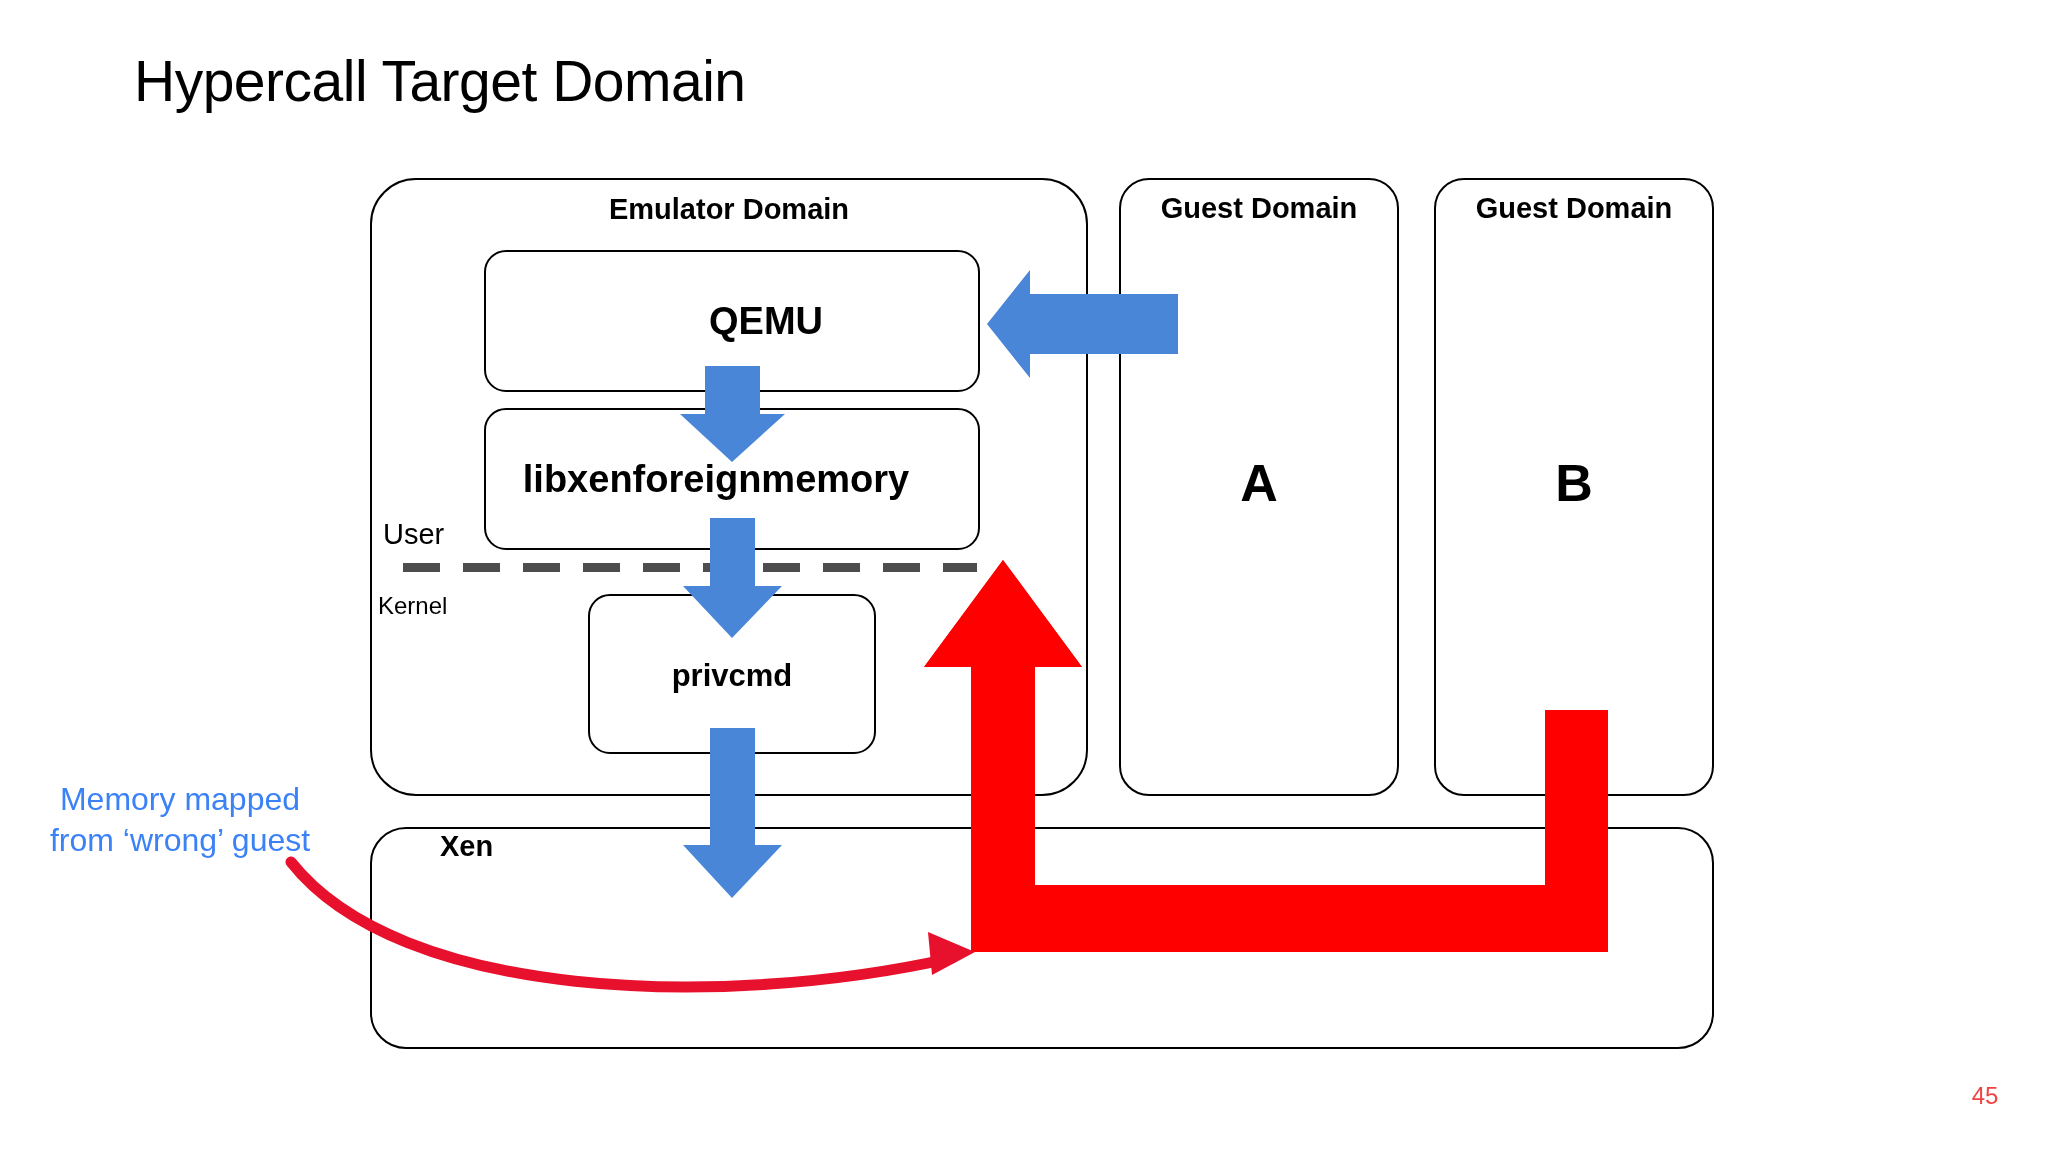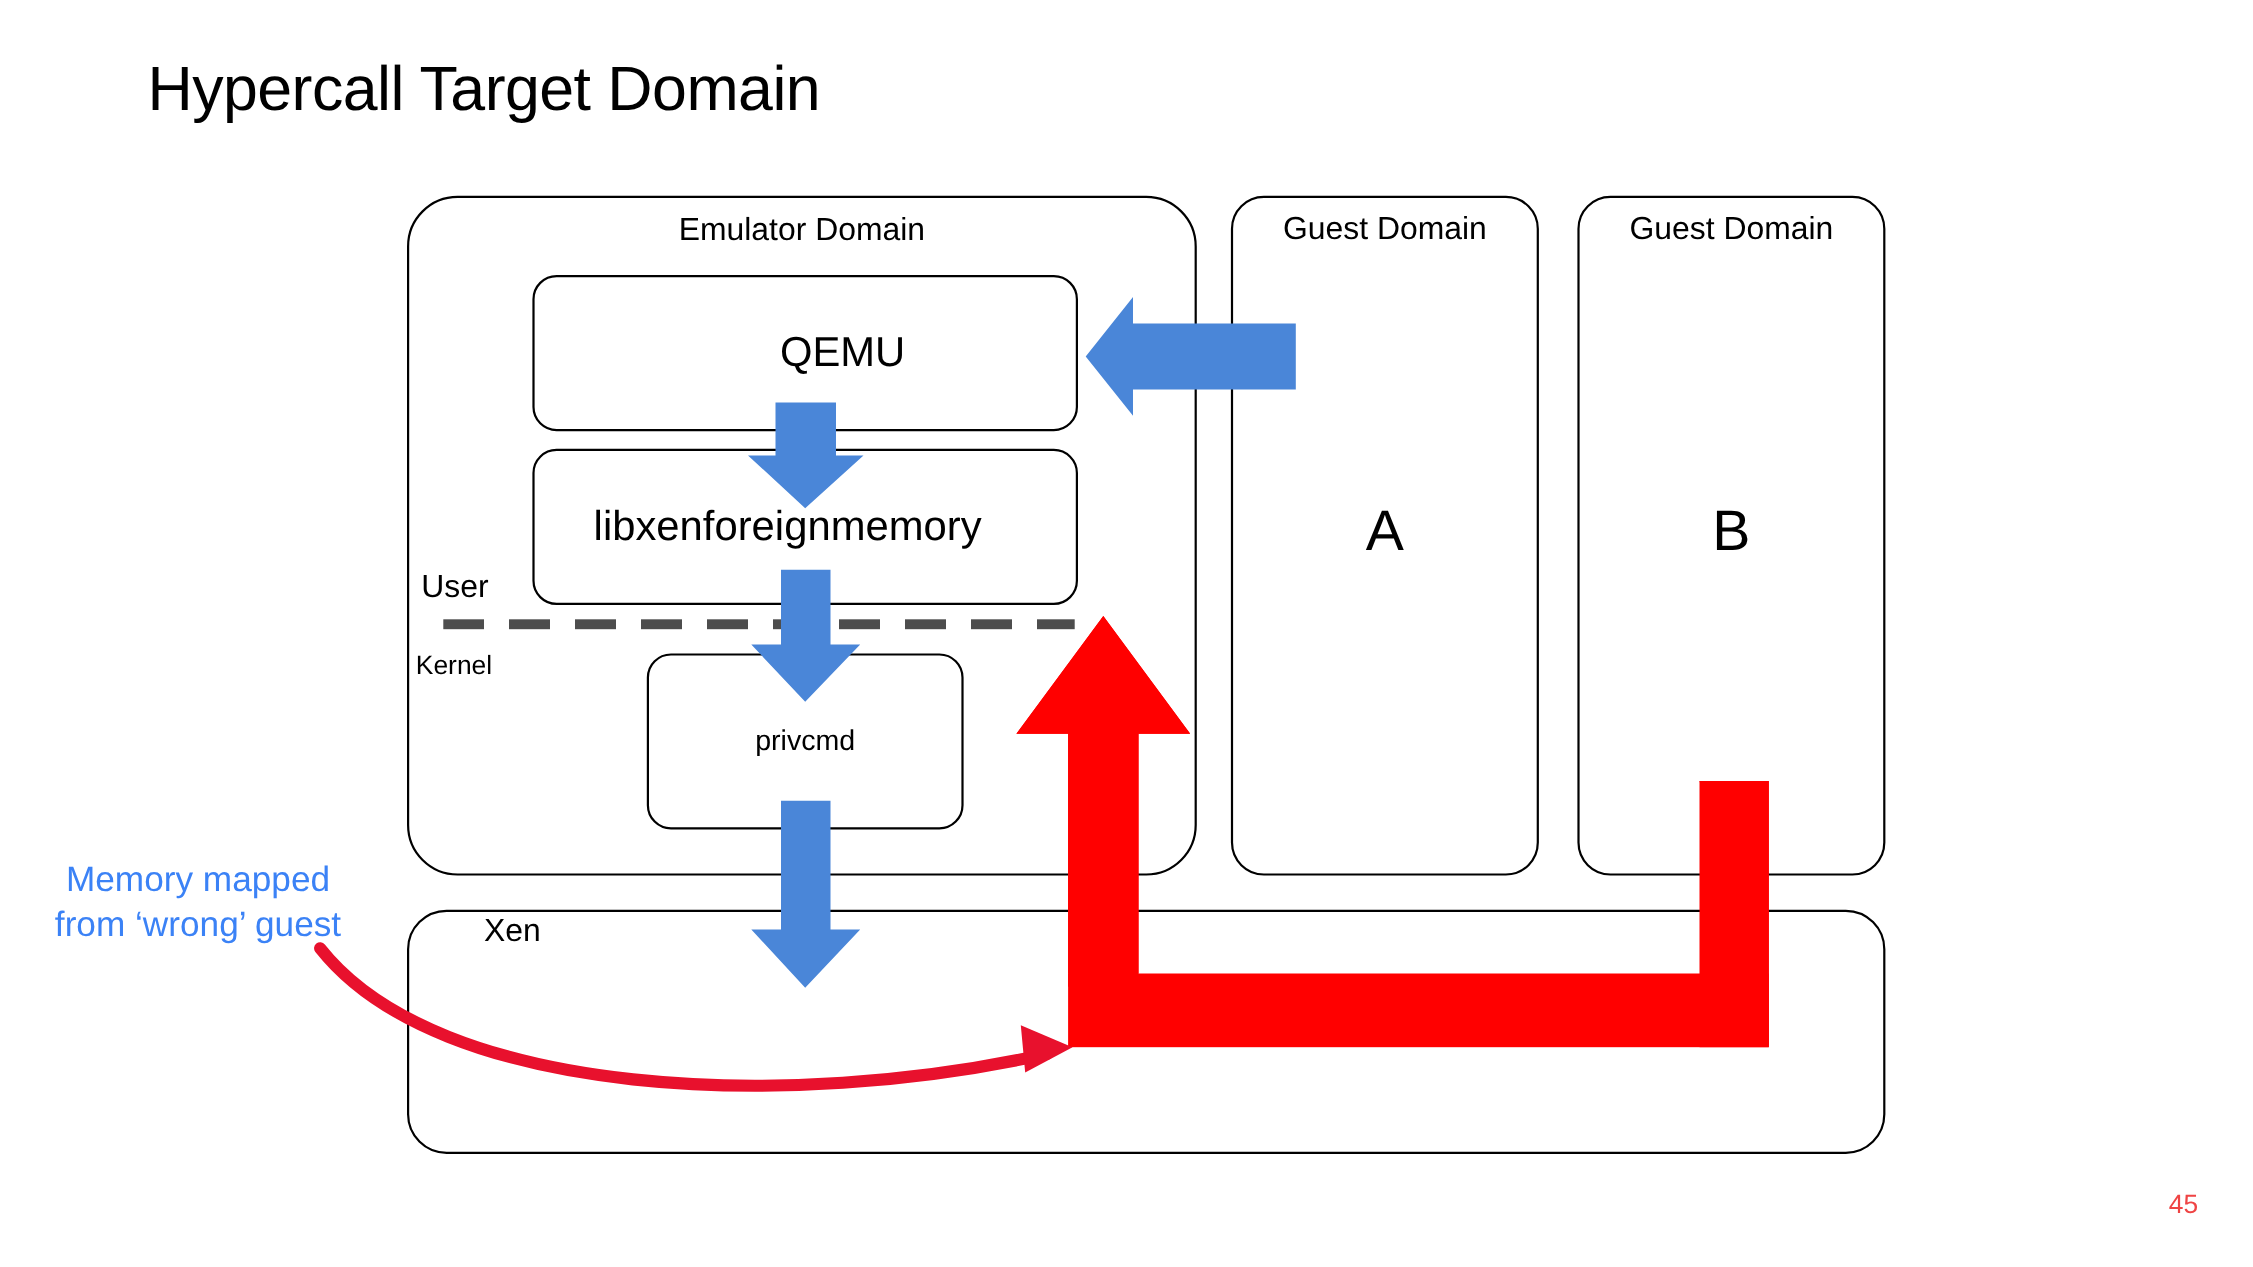--- a/index.html
+++ b/index.html
@@ -38,20 +38,21 @@
     position: absolute;
     box-sizing: border-box;
     border: 2px solid #000000;
     background: transparent;
   }
   .box-label {
     position: absolute;
     color: #000000;
     white-space: nowrap;
     text-align: center;
+    font-weight: bold;
   }
 
   
   #emulator-domain {
     left: 370px;
     top: 178px;
     width: 718px;
     height: 618px;
     border-radius: 46px;
   }
@@ -97,21 +98,21 @@
     left: 588px;
     top: 594px;
     width: 288px;
     height: 160px;
     border-radius: 22px;
   }
   #privcmd-label {
     left: 588px;
     top: 658px;
     width: 288px;
-    font-size: 26px;
+    font-size: 31px;
   }
 
   
   #guest-a-box {
     left: 1119px;
     top: 178px;
     width: 280px;
     height: 618px;
     border-radius: 30px;
   }

